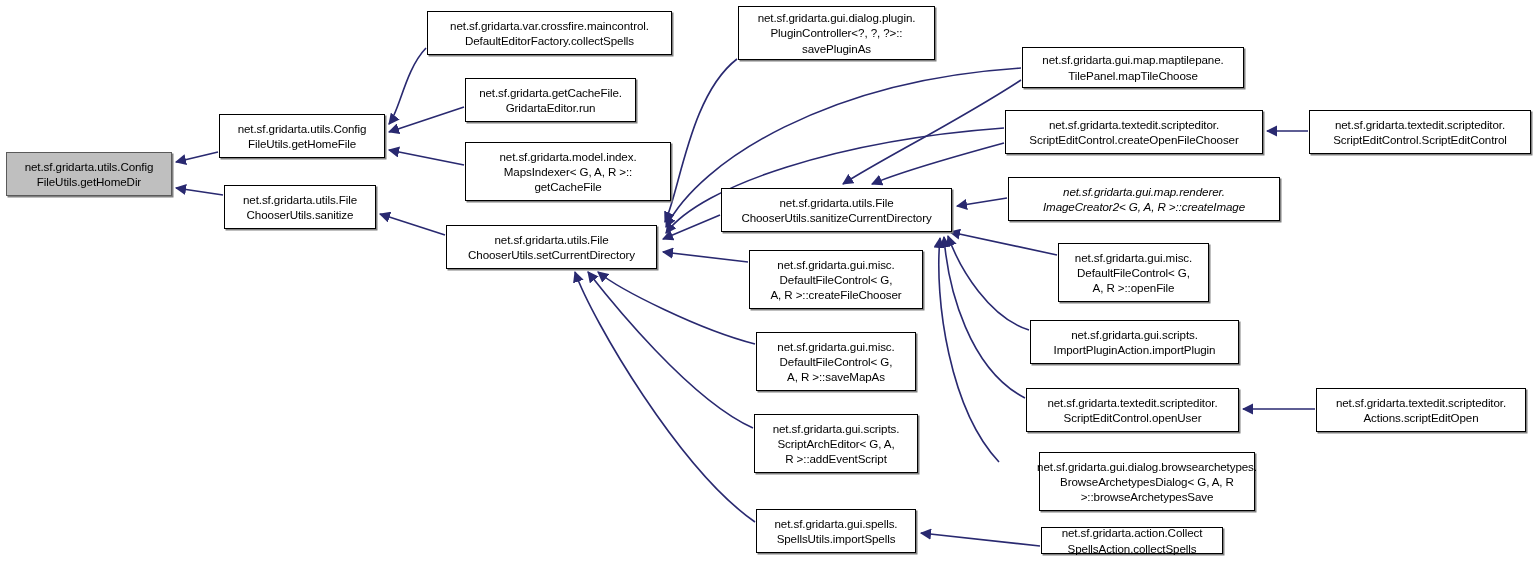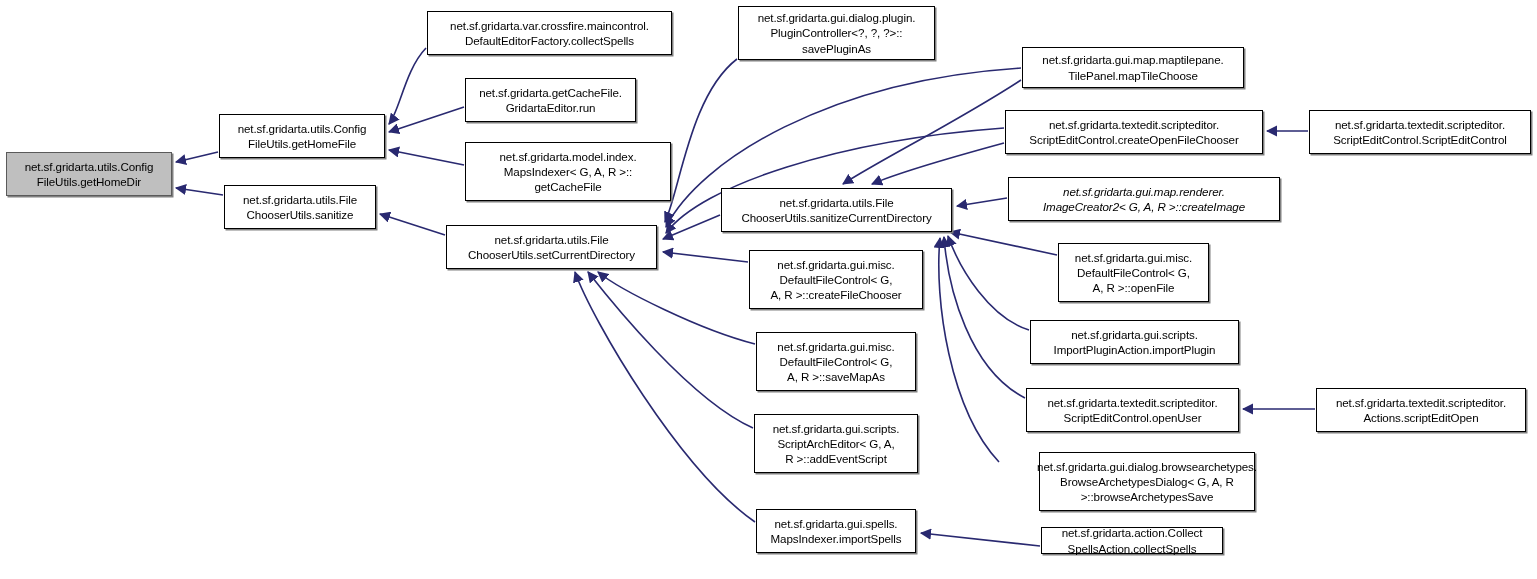--- a/index.html
+++ b/index.html
@@ -153,21 +153,21 @@
       <div class="node" style="left: 749px; top: 250px; width: 174px; height: 59px;"><span class="node-label">net.sf.gridarta.gui.misc.
 DefaultFileControl&lt; G,
 A, R &gt;::createFileChooser</span></div>
       <div class="node" style="left: 756px; top: 332px; width: 160px; height: 59px;"><span class="node-label">net.sf.gridarta.gui.misc.
 DefaultFileControl&lt; G,
 A, R &gt;::saveMapAs</span></div>
       <div class="node" style="left: 754px; top: 414px; width: 164px; height: 59px;"><span class="node-label">net.sf.gridarta.gui.scripts.
 ScriptArchEditor&lt; G, A,
 R &gt;::addEventScript</span></div>
       <div class="node" style="left: 756px; top: 509px; width: 160px; height: 44px;"><span class="node-label">net.sf.gridarta.gui.spells.
-MapsIndexer.importSpells</span></div>
+SpellsUtils.importSpells</span></div>
       <div class="node" style="left: 1309px; top: 110px; width: 222px; height: 44px;"><span class="node-label">net.sf.gridarta.textedit.scripteditor.
 ScriptEditControl.ScriptEditControl</span></div>
       <div class="node" style="left: 1316px; top: 388px; width: 210px; height: 44px;"><span class="node-label">net.sf.gridarta.textedit.scripteditor.
 Actions.scriptEditOpen</span></div>
       <div class="node" style="left: 1041px; top: 527px; width: 182px; height: 27px;"><span class="node-label">net.sf.gridarta.action.Collect
 SpellsAction.collectSpells</span></div>
     </div>
 
 </div>
 

